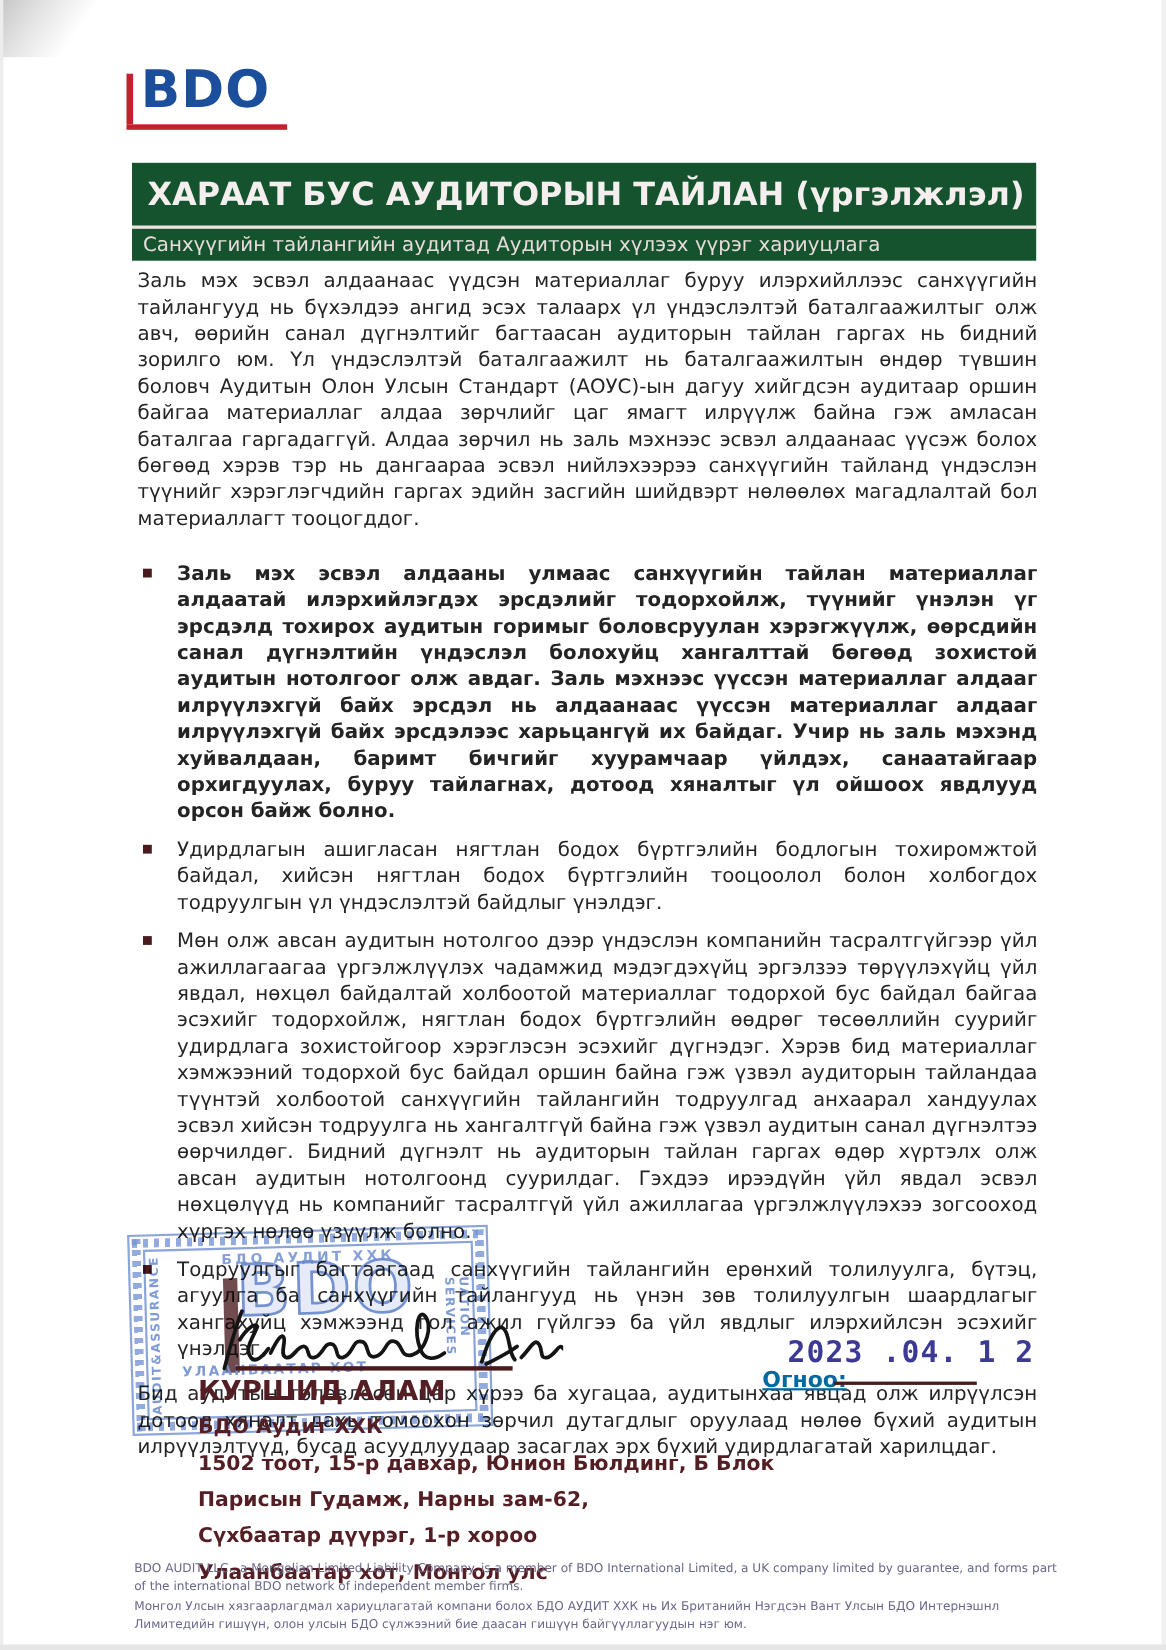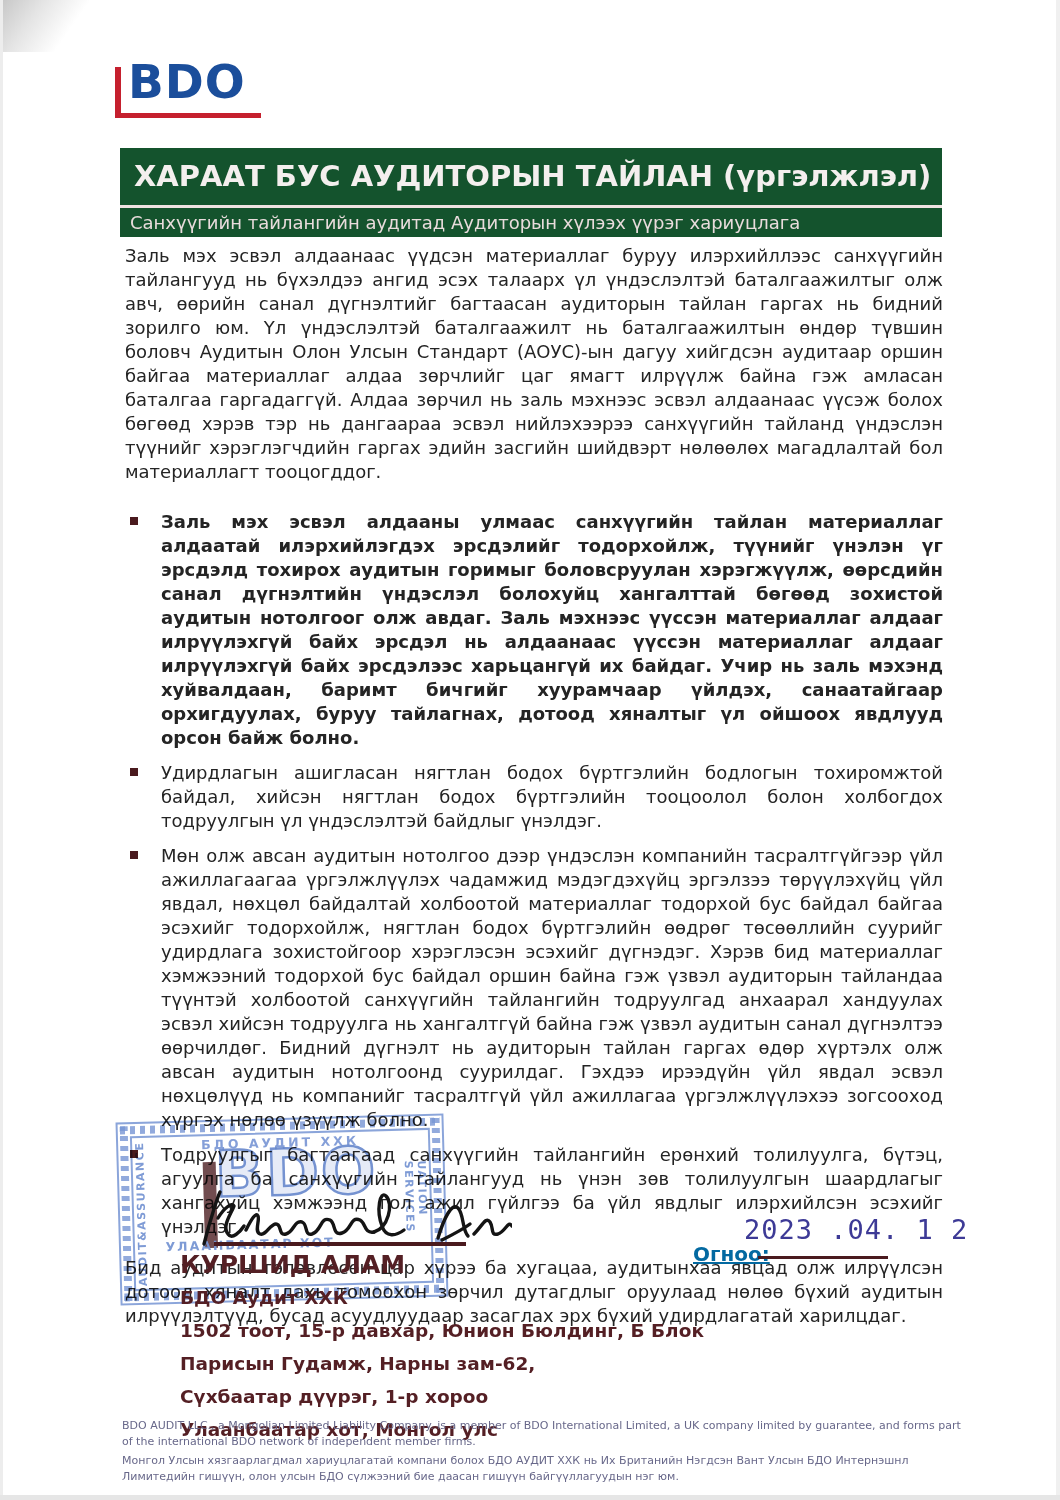--- a/index.html
+++ b/index.html
@@ -70,21 +70,21 @@
   .sig-svg{position:absolute;left:192px;top:1182px;width:320px;height:78px;}
   .sig-line{position:absolute;left:214px;top:1242px;width:252px;height:4px;background:#4a1a1e;}
 
   
   .signatory{position:absolute;left:180px;top:1248px;color:#541f24;font-weight:bold;}
   .signatory .name{font-size:25px;line-height:33px;}
   .signatory .line{font-size:18.5px;line-height:33px;}
 
   
   .date-label{position:absolute;left:693px;top:1242px;font-size:20px;font-weight:bold;color:#0369a1;text-decoration:underline;}
-  .date-value{position:absolute;left:744px;top:1214px;font-size:27px;font-weight:normal;
+  .date-value{position:absolute;left:716px;top:1214px;font-size:27px;font-weight:bold;
     color:#3d3a96;font-family:"DejaVu Sans Mono",monospace;letter-spacing:1px;}
   .date-underline{position:absolute;left:758px;top:1256px;width:130px;height:3px;background:#4a1a1e;}
 
   
   .footer{position:absolute;left:122px;top:1418px;width:842px;color:#68688a;
     font-size:11px;line-height:16px;}
   .footer p{margin:0 0 3px 0;}
 </style>
 </head>
 <body>

